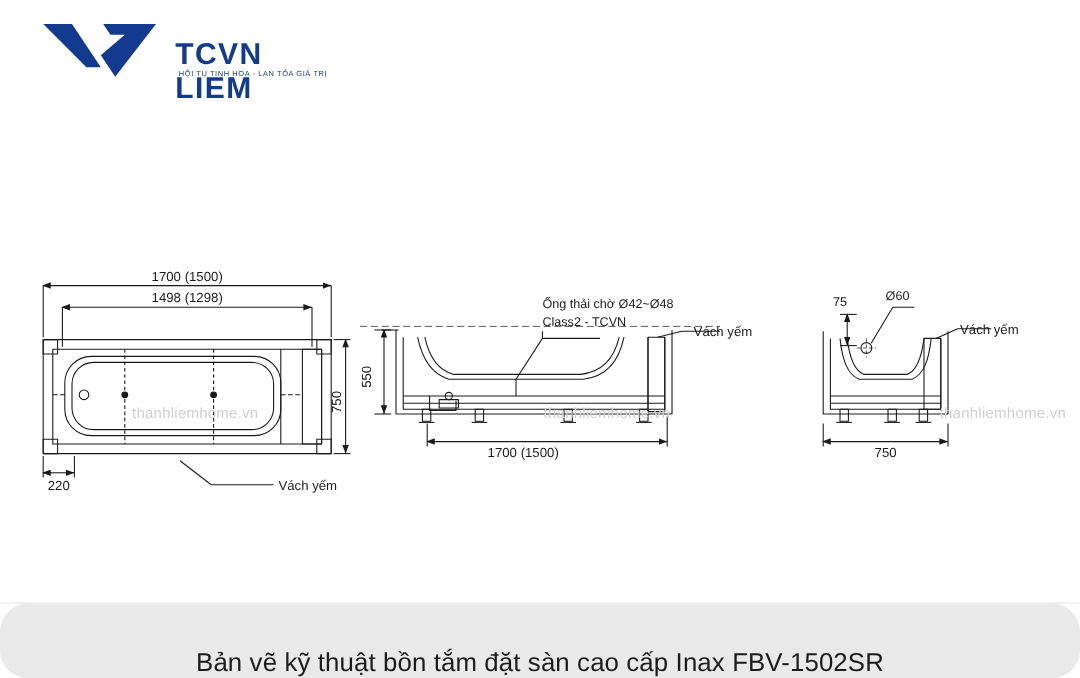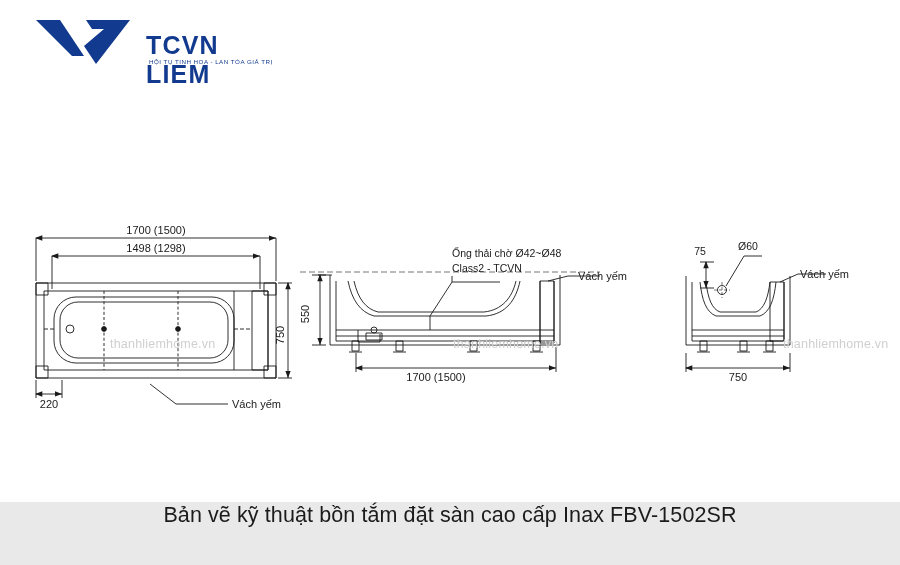--- a/index.html
+++ b/index.html
@@ -53,22 +53,23 @@
   #wm2 { left: 405px; top: 337px; }
   #wm3 { left: 735px; top: 337px; }
 
   
   #caption {
     position: absolute;
     left: 0; bottom: 0;
     width: 900px; height: 62px;
     background: #e9e9e9;
     display: flex;
-    align-items: flex-start;
+    align-items: flex-end;
     justify-content: center;
+    border-radius: 23px;
   }
   #caption .txt {
     font-size: 21.5px;
     color: #1b1b1b;
     letter-spacing: .1px;
     white-space: nowrap;
   }
   .divider-top {
     position: absolute; left: 0; bottom: 62px;
     width: 900px; height: 1px; background: #e9e9e9;

